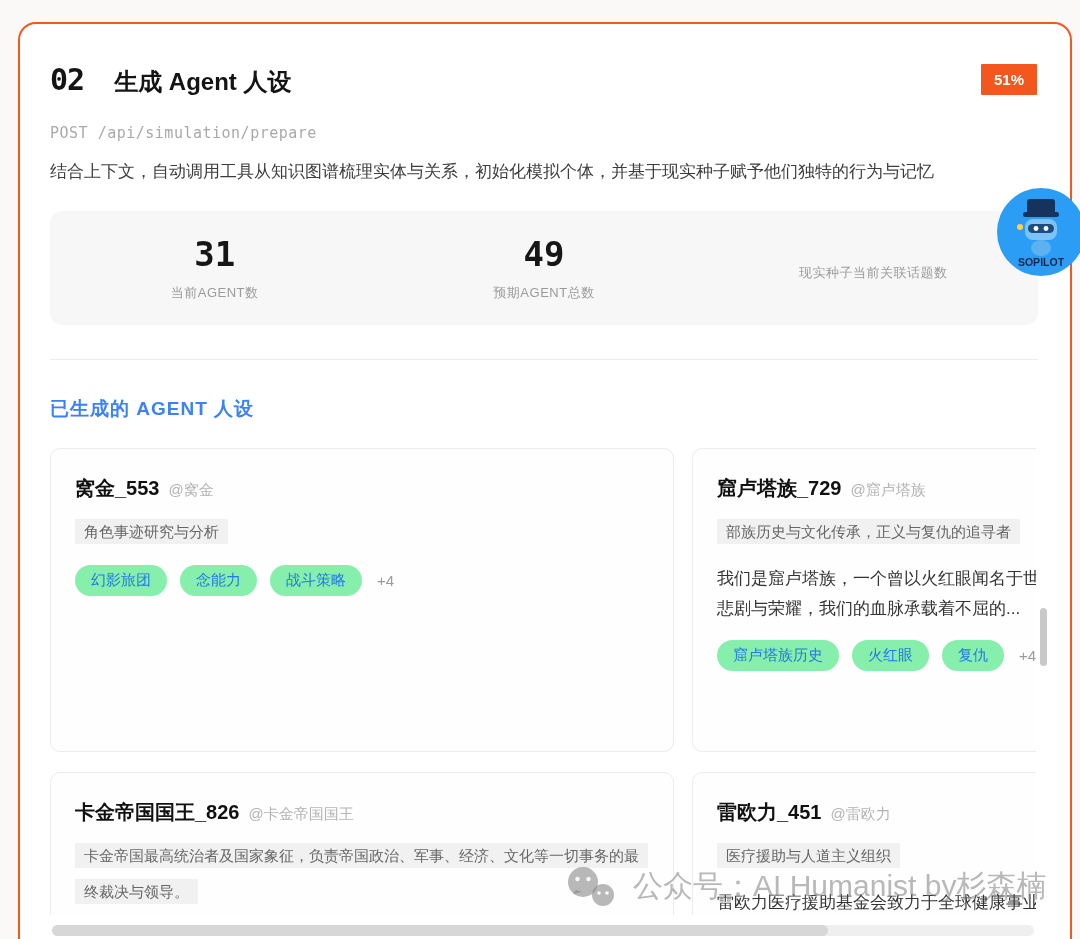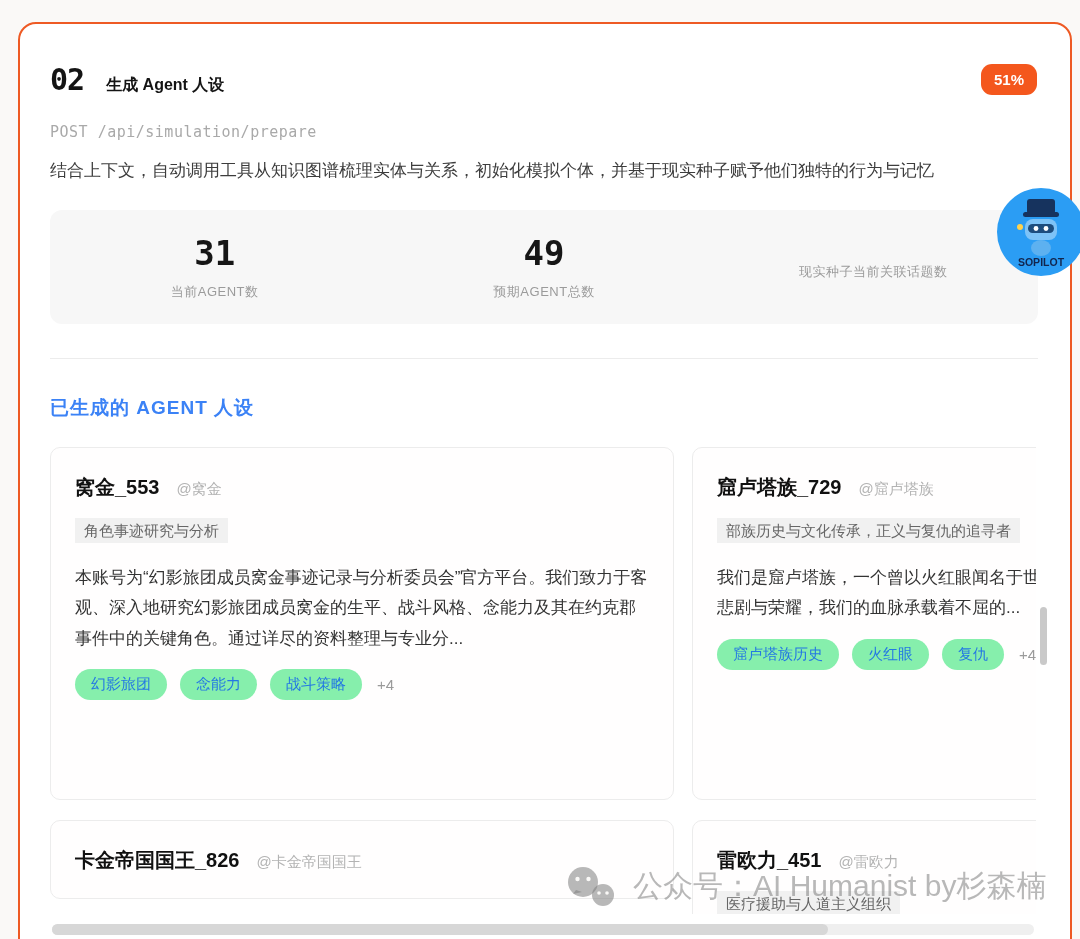--- a/index.html
+++ b/index.html
@@ -9,27 +9,27 @@
     background:#faf9f7;
     font-family:"Liberation Sans", sans-serif;
     color:#333;
   }
   .main-card {
     position:absolute; left:18px; top:22px; width:1054px; height:960px;
     background:#fff; border:2px solid #ee5a24; border-radius:18px;
     padding:38px 32px 0 30px;
   }
   
-  .hdr-row { display:flex; align-items:baseline; }
+  .hdr-row { display:flex; align-items:baseline;gap:8px; }
   .step-num { font-family:"DejaVu Sans Mono", monospace; font-size:30px; font-weight:bold; color:#141414; letter-spacing:-1px; }
-  .step-title { font-size:16px; font-weight:bold; color:#141414; margin-left:22px; }
+  .step-title { font-size:24px; font-weight:bold; color:#141414; margin-left:22px; }
   .progress-badge {
     position:absolute; top:40px; right:33px;
     background:#f4571d; color:#fff; font-size:15px; font-weight:bold;
-    padding:7px 13px; border-radius:11px;
+    padding:7px 13px; border-radius:1px;
   }
   .api-line {
     margin-top:26px; font-family:"DejaVu Sans Mono", monospace;
     font-size:15px; color:#a9a9a9; letter-spacing:0.5px;
   }
   .desc { margin-top:18px; font-size:17px; color:#3d3d3d; }
 
   
   .stats-box {
     margin-top:28px; background:#f7f7f7; border-radius:12px;
@@ -47,24 +47,24 @@
 
   
   .grid-wrap { position:relative; margin-top:26px; }
   .grid-clip { width:986px; height:467px; overflow:hidden; }
   .grid-inner { display:flex; gap:18px; width:1266px; }
   .grid-col { display:flex; flex-direction:column; gap:20px; width:624px; flex:none; }
   .agent-card {
     width:624px; background:#fffefe; border:1px solid #ececec; border-radius:10px;
     padding:26px 24px 24px 24px; flex:none;
   }
-  .agent-card.row1 { height:353px; }
+  .agent-card.row1 { height:304px; }
   .card-head { display:flex; align-items:baseline; }
   .agent-name { font-size:20px; font-weight:bold; color:#111; }
-  .agent-handle { font-size:15px; color:#b3b3b3; margin-left:17px; }
+  .agent-handle { font-size:15px; color:#b3b3b3; margin-left:9px; }
   .agent-role {
     display:inline; margin-top:14px; background:#f1f1f1; color:#666;
     font-size:15px; padding:4px 9px; border-radius:0;
     line-height:2.4; -webkit-box-decoration-break:clone; box-decoration-break:clone;
   }
   .role-wrap { margin-top:12px; }
   .agent-bio { margin-top:14px; font-size:17px; color:#333; line-height:1.78; }
   .tag-row { margin-top:15px; display:flex; align-items:center; gap:13px; }
   .tag-pill {
     background:#86efac; color:#2478e3; font-size:15px;
@@ -144,34 +144,34 @@
       <div class="grid-inner">
 
         <div class="grid-col">
 
           <div class="agent-card row1">
             <div class="card-head">
               <span class="agent-name">窝金_553</span>
               <span class="agent-handle">@窝金</span>
             </div>
             <div class="role-wrap"><span class="agent-role">角色事迹研究与分析</span></div>
-            <div class="agent-bio">本账号为“幻影旅团成员窝金事迹记录与分析委员会”官方平台。我们致力于客观、深入地研究幻影旅团成员窝金的生平、战斗风格、念能力及其在约克郡事件中的关键角色。通过详尽的资料整理与专业分...</div>
             <div class="tag-row">
               <span class="tag-pill">幻影旅团</span>
               <span class="tag-pill">念能力</span>
               <span class="tag-pill">战斗策略</span>
               <span class="more-tags">+4</span>
             </div>
           </div>
 
           <div class="agent-card">
             <div class="card-head">
               <span class="agent-name">卡金帝国国王_826</span>
               <span class="agent-handle">@卡金帝国国王</span>
             </div>
+            <div class="role-wrap"><span class="agent-role">卡金帝国最高统治者及国家象征，负责帝国政治、军事、经济、文化等一切事务的最终裁决与领导。</span></div>
 
           </div>
         </div>
 
         <div class="grid-col">
 
           <div class="agent-card row1">
             <div class="card-head">
               <span class="agent-name">窟卢塔族_729</span>
               <span class="agent-handle">@窟卢塔族</span>

